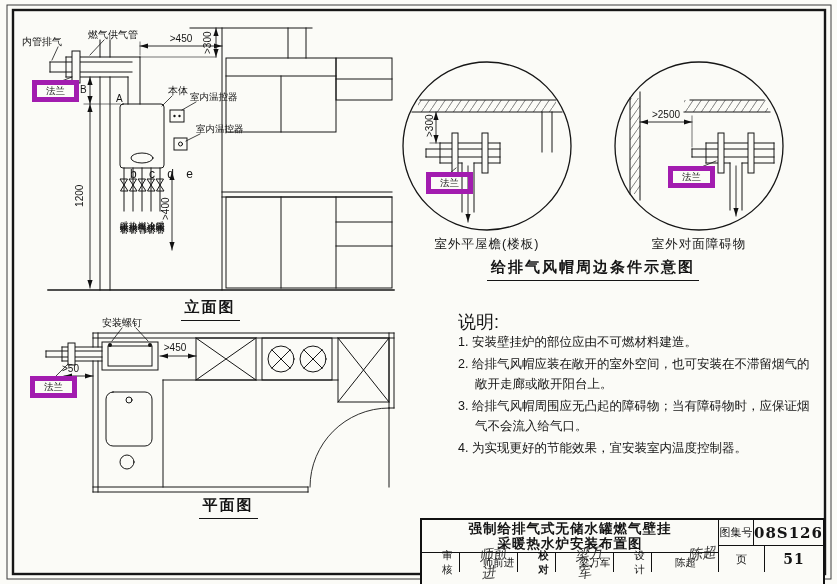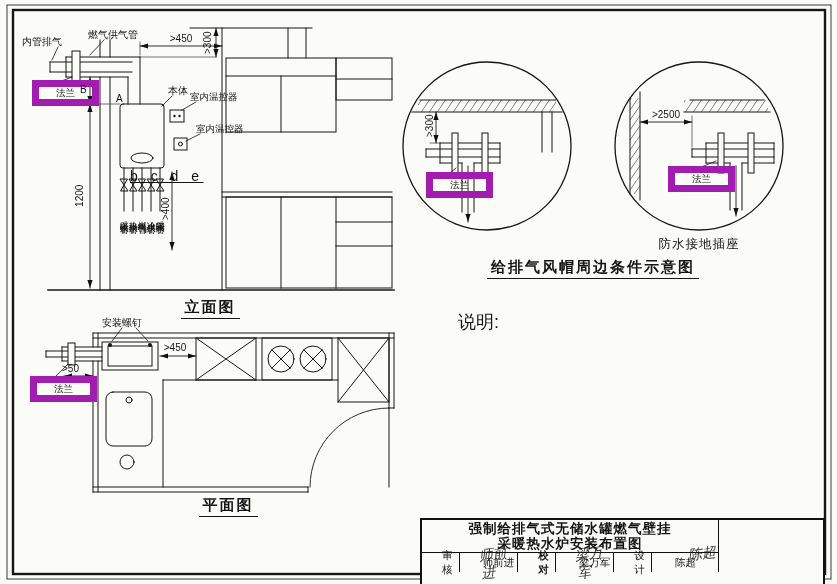--- a/index.html
+++ b/index.html
@@ -7,24 +7,24 @@
   .page { position:relative; width:837px; height:584px; background:#fbfbf7;
           font-family:"Liberation Sans", sans-serif; color:#151515; overflow:hidden; }
   .page svg.linework { position:absolute; left:0; top:0; }
   .lbl { position:absolute; white-space:nowrap; font-size:10px; line-height:1.15; }
   .s9  { font-size:9.5px; }
   .fs13{ font-size:18px; }
   .ctr { text-align:center; }
   .rot { transform:rotate(-90deg); transform-origin:center center; }
   .vtext { position:absolute; writing-mode:vertical-rl; text-orientation:upright;
            font-size:9px; line-height:1.15; letter-spacing:1px; height:60px; white-space:nowrap; }
-  .boxlbl { position:absolute; border:7px solid #a21caf; font-size:9.5px;
-            line-height:1.1; padding:1px 17px; white-space:nowrap;text-align:center; }
+  .boxlbl { position:absolute; border:5px solid #a21caf; font-size:9.5px;
+            line-height:1.1; padding:1px 9px; white-space:nowrap;text-align:center; }
   .cap { position:absolute; text-align:center; font-size:15px; font-weight:bold; letter-spacing:2px; }
-  .cap > span { border-bottom:1.5px solid #151515; padding:0 4px 3px; }
+  .cap > span { border-bottom:1.5px solid #151515; padding:0 4px 3px;font-family:Liberation Mono, monospace; }
   .subcap { position:absolute; text-align:center; font-size:12.5px; letter-spacing:1px; white-space:nowrap; }
   .notes { position:absolute; left:458px; top:332px; width:362px; }
   .note-item { font-size:12.5px; line-height:1.6; padding-left:17px; text-indent:-17px; margin-bottom:2px; }
   
   .tb { position:absolute; left:420px; top:518px; width:405px; height:68px; border:2px solid #111; background:#fbfbf7; }
   .tb-title { position:absolute; left:0; top:0; width:297px; height:33px;
               border-right:1px solid #111; border-bottom:1px solid #111;
               display:flex; flex-direction:column; justify-content:center;
               text-align:center; font-weight:bold; font-size:13.5px; line-height:15px; letter-spacing:1px; }
   .tb-sig { position:absolute; left:0; top:33px; width:297px; height:19px; border-right:1px solid #111; display:flex; }
@@ -184,42 +184,49 @@
   <div class="boxlbl" style="left:32px; top:80px;">法兰</div>
   <div class="lbl" style="left:80px; top:84px;">B</div>
   <div class="lbl" style="left:116px; top:93px;">A</div>
   <div class="lbl ctr" style="left:156px; top:33px; width:50px;">&gt;450</div>
   <div class="lbl ctr rot" style="left:190px; top:37px; width:36px;">&gt;300</div>
   <div class="lbl" style="left:168px; top:85px;">本体</div>
   <div class="lbl s9" style="left:190px; top:92px;">室内温控器</div>
   <div class="lbl s9" style="left:196px; top:124px;">室内温控器</div>
   <div class="lbl ctr rot" style="left:58px; top:190px; width:44px;">1200</div>
   <div class="lbl ctr rot" style="left:144px; top:203px; width:44px;">&gt;400</div>
-  <div class="lbl" style="left:130px; top:168px; font-size:14px; letter-spacing:4.5px;text-decoration:underline;">b c d e</div>
+  <div class="lbl" style="left:130px; top:168px; font-size:12px; letter-spacing:4.5px;">b c d e</div>
   <div class="vtext" style="left:119px; top:214px;">采暖供水管</div>
   <div class="vtext" style="left:128px; top:214px;">热水供水管</div>
   <div class="vtext" style="left:137px; top:214px;">燃气供气管</div>
   <div class="vtext" style="left:146px; top:214px;">冷水供水管</div>
   <div class="vtext" style="left:155px; top:214px;">采暖回水管</div>
   <div class="cap" style="left:150px; top:298px; width:120px;"><span>立面图</span></div>
 
   <div class="lbl" style="left:102px; top:317px;">安装螺钉</div>
   <div class="lbl ctr" style="left:152px; top:342px; width:46px;">&gt;450</div>
   <div class="lbl" style="left:62px; top:363px;">&gt;50</div>
   <div class="boxlbl" style="left:30px; top:376px;">法兰</div>
   <div class="cap" style="left:168px; top:496px; width:120px;"><span>平面图</span></div>
 
   <div class="lbl ctr rot" style="left:408px; top:120px; width:44px;">&gt;300</div>
   <div class="boxlbl" style="left:426px; top:172px;">法兰</div>
+  <div class="subcap" style="left:407px; top:236px; width:160px;">室外平屋檐(楼板)</div>
   <div class="lbl ctr" style="left:640px; top:109px; width:52px;">&gt;2500</div>
   <div class="boxlbl" style="left:668px; top:166px;">法兰</div>
-  <div class="subcap" style="left:619px; top:236px; width:160px;">防水接地插座</div>
+  <div class="subcap" style="left:619px; top:236px; width:160px;">室外对面障碍物</div>
   <div class="cap" style="left:448px; top:258px; width:290px;"><span>给排气风帽周边条件示意图</span></div>
 
   <div class="lbl fs13" style="left:458px; top:312px;">说明:</div>
+  <div class="notes">
+    <div class="note-item">1. 安装壁挂炉的部位应由不可燃材料建造。</div>
+    <div class="note-item">2. 给排气风帽应装在敞开的室外空间，也可安装在不滞留烟气的敞开走廊或敞开阳台上。</div>
+    <div class="note-item">3. 给排气风帽周围应无凸起的障碍物；当有障碍物时，应保证烟气不会流入给气口。</div>
+    <div class="note-item">4. 为实现更好的节能效果，宜安装室内温度控制器。</div>
+  </div>
 
   <div class="tb">
     <div class="tb-title">
       <div>强制给排气式无储水罐燃气壁挂</div>
       <div>采暖热水炉安装布置图</div>
     </div>
     <div class="tb-sig">
       <div class="sc" style="width:30px;">审核</div>
       <div class="sc name" style="width:64px;">
         <span>师前进</span>
@@ -229,15 +236,25 @@
       <div class="sc name" style="width:64px;">
         <span>梁万军</span>
         <span class="sig">梁万军</span>
       </div>
       <div class="sc" style="width:30px;">设计</div>
       <div class="sc name" style="width:78px;align-items:center;">
         <span>陈超</span>
         <span class="sig">陈超</span>
       </div>
     </div>
+    <div class="tb-right">
+      <div class="tb-r-row">
+        <div class="tb-r-lab">图集号</div>
+        <div class="tb-r-val">08S126</div>
+      </div>
+      <div class="tb-r-row">
+        <div class="tb-r-lab">页</div>
+        <div class="tb-r-val" style="font-size:14px;">51</div>
+      </div>
+    </div>
   </div>
 
 </div>
 
 </body></html>

